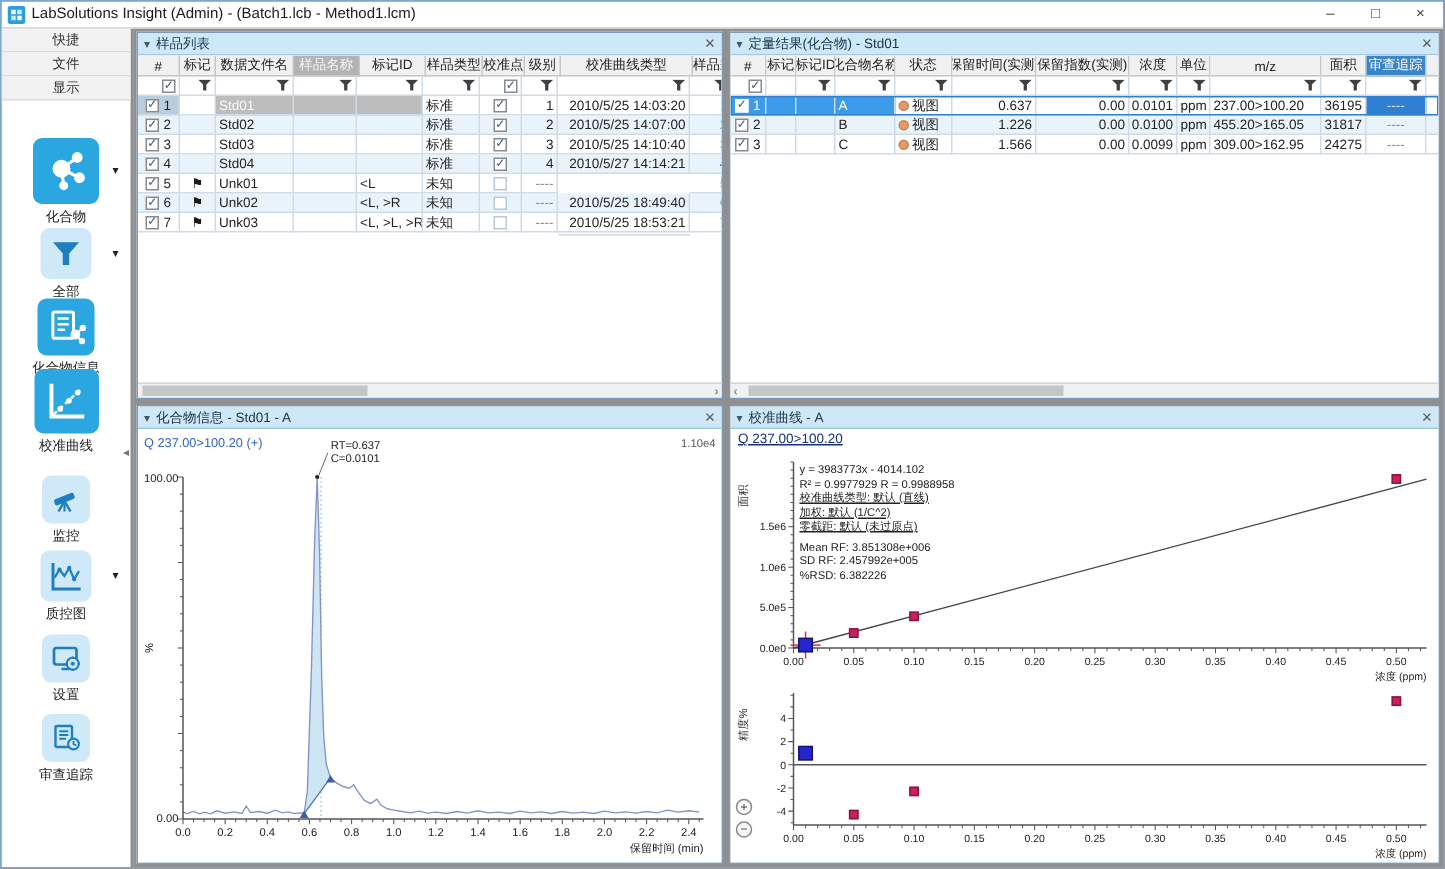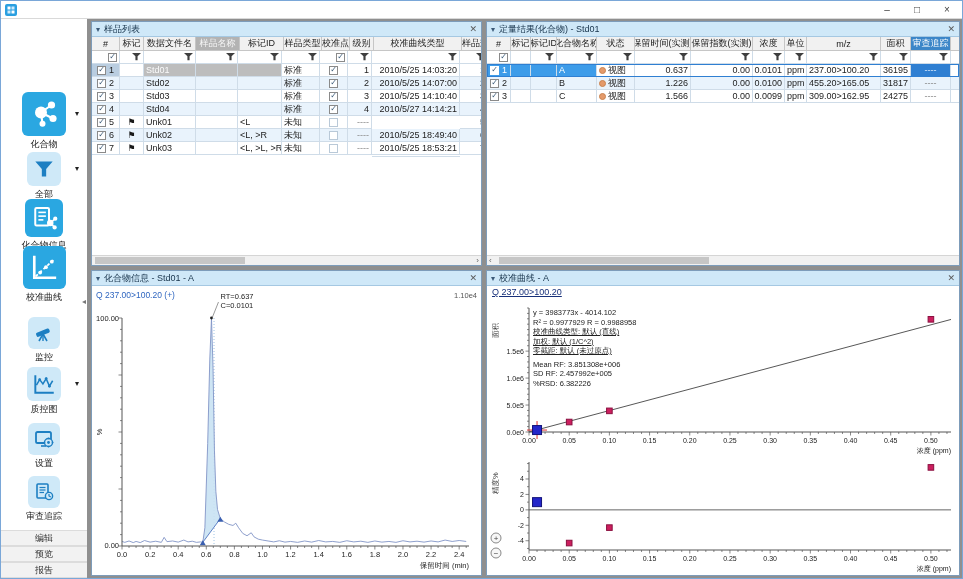--- a/index.html
+++ b/index.html
@@ -90,28 +90,34 @@
 <body>
 
 <div class="titlebar">
   <svg class="appicon" viewBox="0 0 12 12">
     <rect x="0" y="0" width="12" height="12" rx="2" fill="#2a9fe0"></rect>
     <rect x="2.5" y="2.5" width="3" height="3" fill="#fff"></rect>
     <rect x="6.5" y="2.5" width="3" height="3" fill="#cdeafc"></rect>
     <rect x="2.5" y="6.5" width="3" height="3" fill="#cdeafc"></rect>
     <rect x="6.5" y="6.5" width="3" height="3" fill="#fff"></rect>
   </svg>
+  <span class="title-text">LabSolutions Insight (Admin) - (Batch1.lcb - Method1.lcm)</span>
   <div class="winbtns">
     <div class="winbtn">–</div>
     <div class="winbtn">□</div>
     <div class="winbtn close">×</div>
   </div>
 </div>
 
 <div class="sidebar">
+  <div id="side-top">
+      <div class="side-section">快捷</div>
+      <div class="side-section">文件</div>
+      <div class="side-section">显示</div>
+    </div>
   <div id="side-tools">
       <div class="tool" style="top: 73px;">
         <div class="tile solid" style="width: 44px; height: 44px;">
           <svg viewBox="0 0 24 24" width="36" height="36">
             <circle cx="10" cy="11" r="4" fill="#ffffff"></circle>
             <circle cx="17" cy="6" r="2.4" fill="#ffffff"></circle>
             <circle cx="18" cy="15" r="2.4" fill="#ffffff"></circle>
             <circle cx="11" cy="18.5" r="2" fill="#ffffff"></circle>
             <line x1="10" y1="11" x2="17" y2="6" stroke="#ffffff" stroke-width="1.4"></line>
             <line x1="10" y1="11" x2="18" y2="15" stroke="#ffffff" stroke-width="1.4"></line>
@@ -207,25 +213,20 @@
             <line x1="7.5" y1="10" x2="13.5" y2="10" stroke="#1d7fc2" stroke-width="1.2"></line>
             <line x1="7.5" y1="12.5" x2="12" y2="12.5" stroke="#1d7fc2" stroke-width="1.2"></line>
             <circle cx="17" cy="16" r="3.6" fill="#cfe9f8" stroke="#1d7fc2" stroke-width="1.4"></circle>
             <polyline points="17,14 17,16 18.8,17" fill="none" stroke="#1d7fc2" stroke-width="1.2"></polyline>
           </svg>
         </div>
         <div class="tool-label">审查追踪</div>
       </div>
     </div>
   <div class="collapse-handle">◂</div>
-  <div class="side-bottom" id="side-bottom">
-      <div class="side-section">编辑</div>
-      <div class="side-section">预览</div>
-      <div class="side-section">报告</div>
-    </div>
 </div>
 
 <div class="content">
 
   <div class="panel" id="panel-samples">
     <div class="panel-header">
       <span class="tri">▾</span>
       <span class="ptitle">样品列表</span>
       <span class="pclose">✕</span>
     </div>

